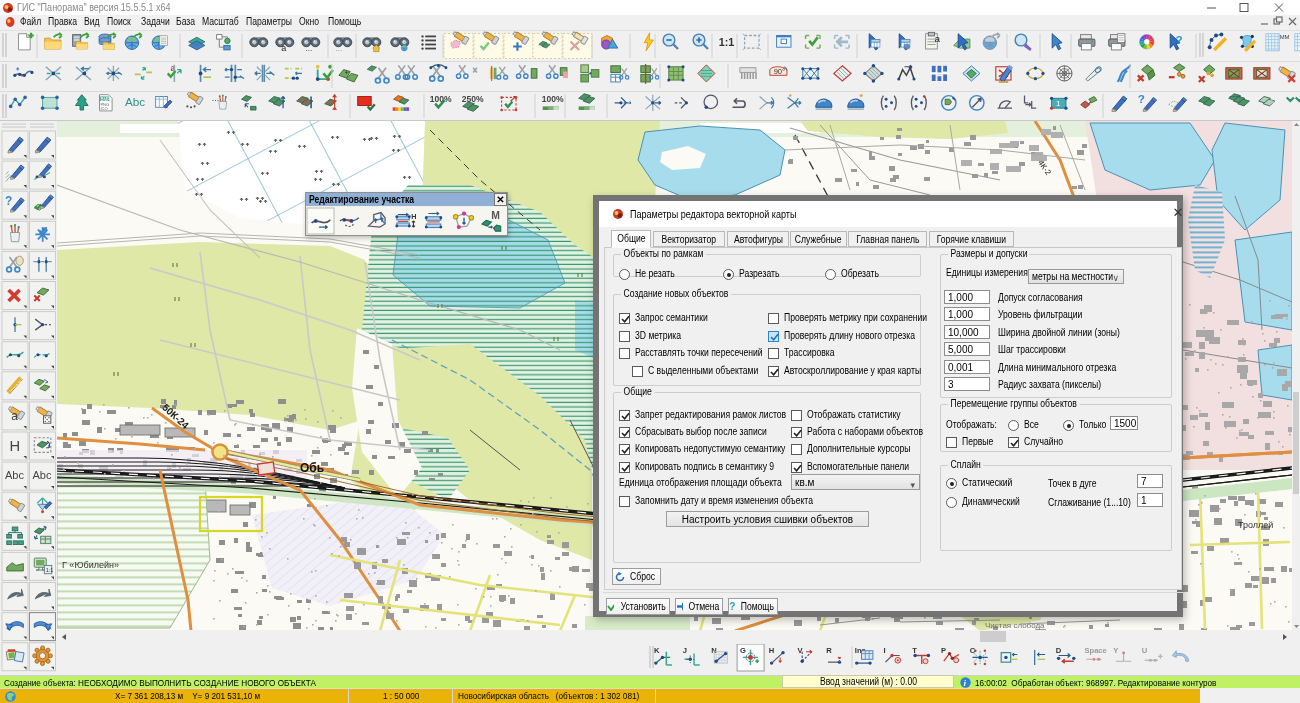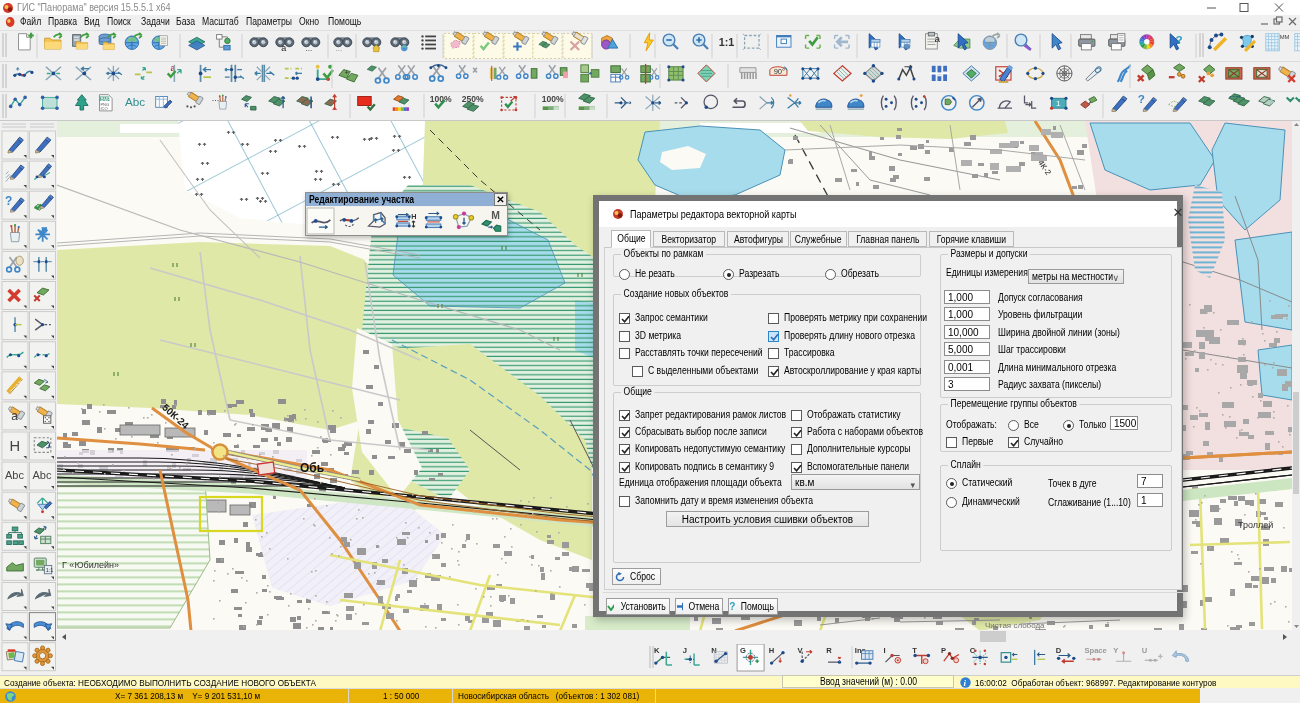--- a/index.html
+++ b/index.html
@@ -1,21 +1,21 @@
 <!DOCTYPE html>
 <html><head><meta charset="utf-8"><style>
 *{margin:0;padding:0;box-sizing:border-box;}
 html,body{width:1300px;height:703px;overflow:hidden;}
 body{font-family:"Liberation Sans",sans-serif;background:#f0f0f0;position:relative;}
 .abs{position:absolute;}
 #titlebar{left:0;top:0;width:1300px;height:15px;background:#ffffff;}
 #titletxt{left:17px;top:1px;font-size:10.5px;color:#8a8a8a;transform:scaleX(.86);transform-origin:0 50%;white-space:nowrap;}
 #menubar{left:0;top:15px;width:1300px;height:15px;background:#f0f0f0;font-size:10px;color:#111;}
 .mi{position:absolute;top:1px;transform:scaleX(.86);transform-origin:0 50%;white-space:nowrap;}
-#status1{left:0;top:675px;width:1300px;height:13px;background:#fef9c3;border-top:1px solid #cfcfcf;font-size:9.5px;color:#000;}
+#status1{left:0;top:675px;width:1300px;height:13px;background:#bef264;border-top:1px solid #cfcfcf;font-size:9.5px;color:#000;}
 #status2{left:0;top:688px;width:1200px;height:15px;background:#eab308;border-top:1px solid #dcdcdc;font-size:9.5px;color:#000;}
 .scell{position:absolute;top:0;height:100%;border-left:1px solid #d8d8d8;}
 
 #dlg{left:593px;top:195px;width:590px;height:422px;background:#f0f0f0;border:6px solid #737373;box-shadow:2px 3px 8px rgba(0,0,0,.25);font-size:10px;color:#000;}
 #dlgtitle{left:0;top:0;width:100%;height:26px;background:#fff;}
 #dlgtxt{left:31px;top:7px;font-size:10.5px;color:#000;transform:scaleX(.86);transform-origin:0 50%;white-space:nowrap;}
 #dlgx{left:571px;top:4px;width:16px;height:16px;font-size:13px;color:#333;text-align:center;line-height:16px;}
 .tab{position:absolute;top:30px;height:16px;background:#f0f0f0;border:1px solid #b9b9b9;font-size:10px;text-align:center;padding-top:2px;}
 .tabon{background:#fff;border-bottom:1px solid #fff;height:18px;top:29px;z-index:3;}
 #tabpane{left:5px;top:46px;width:578px;height:343px;border:1px solid #cfcfcf;border-top:1px solid #c8c8c8;background:#f0f0f0;}

